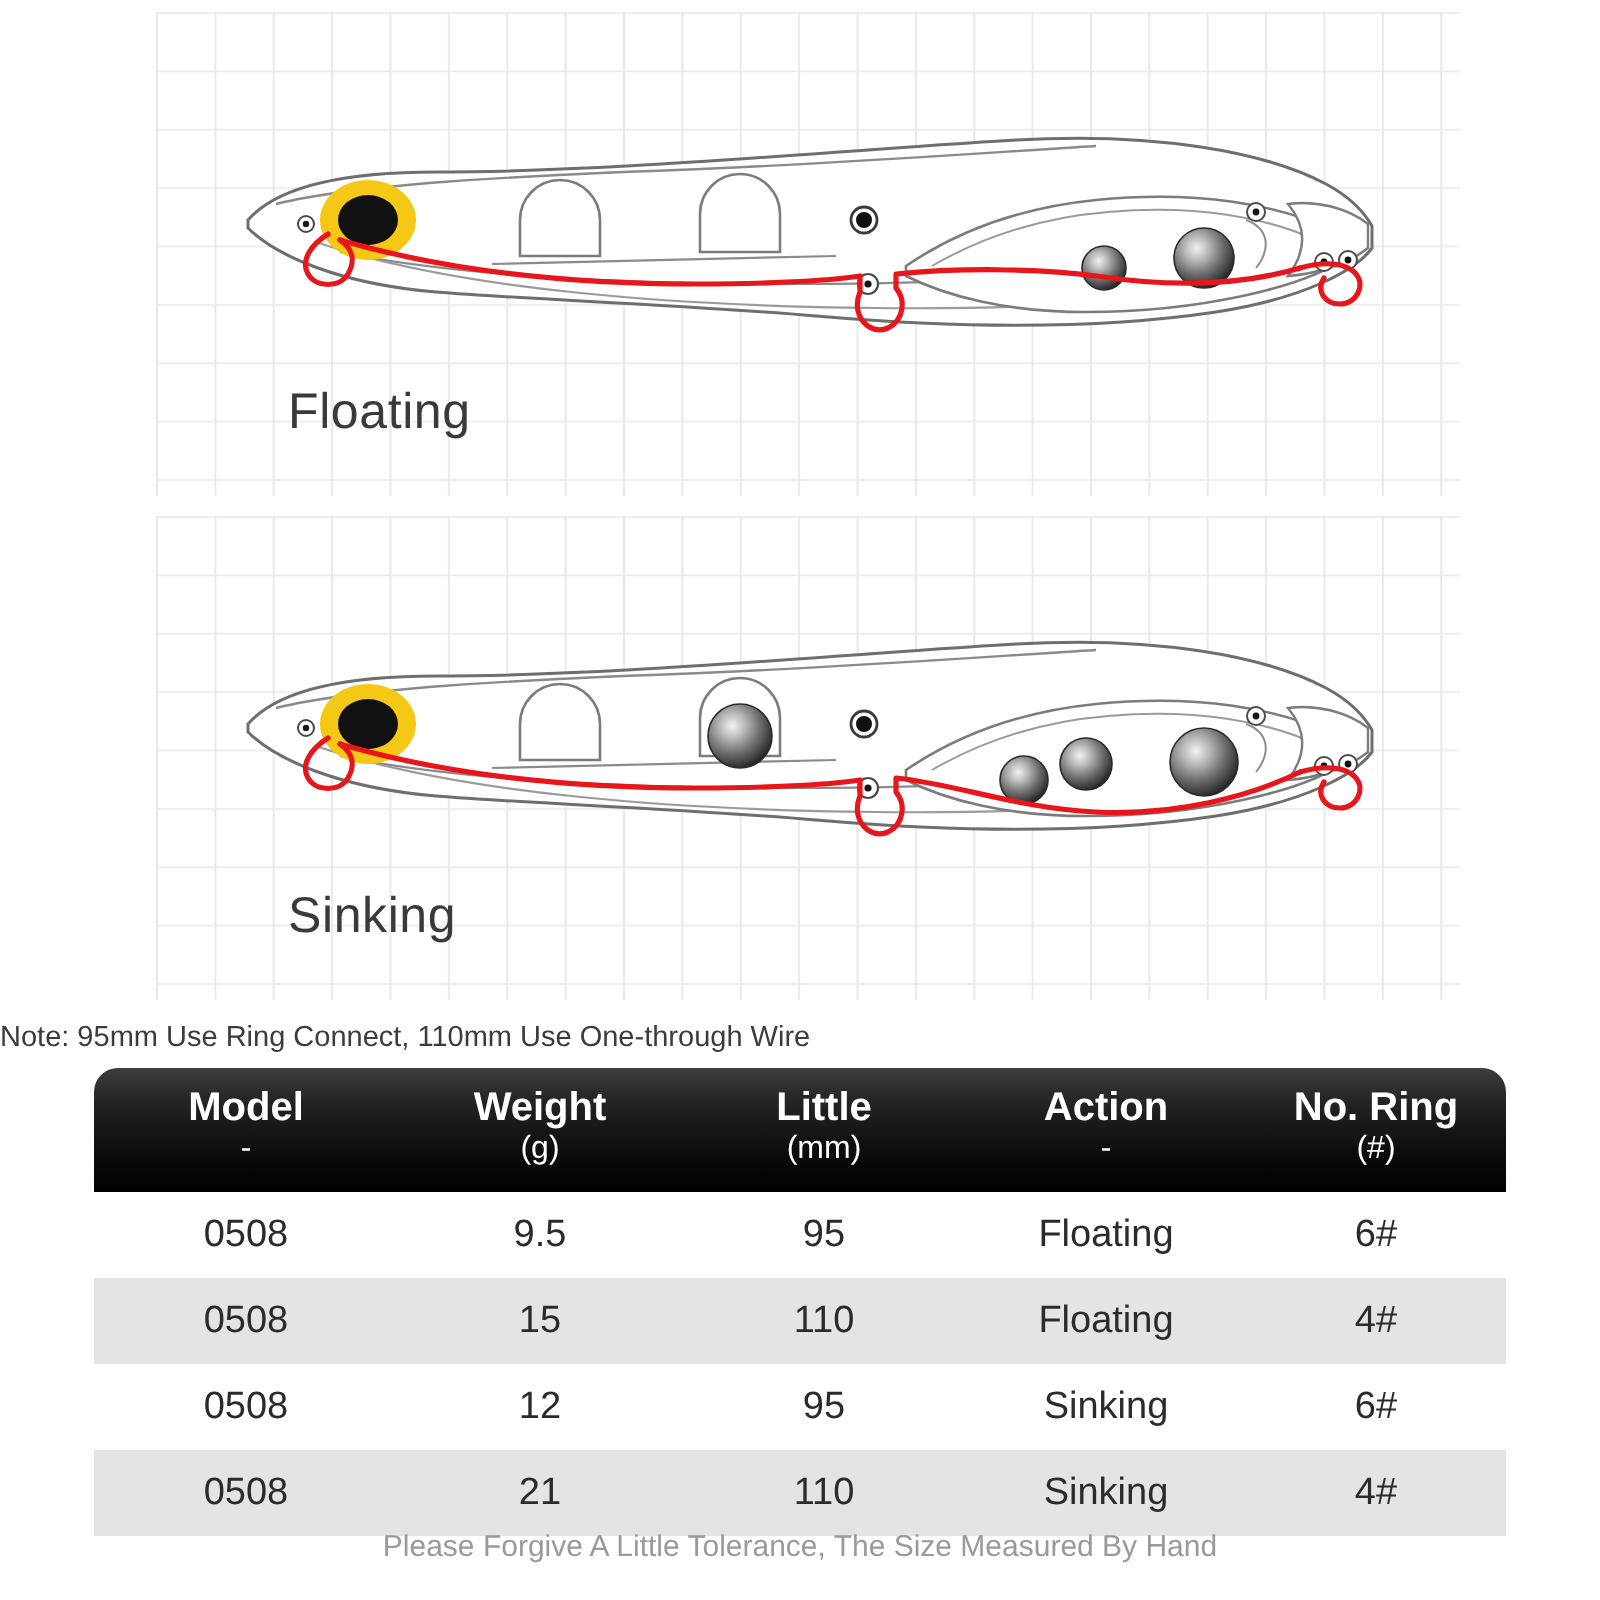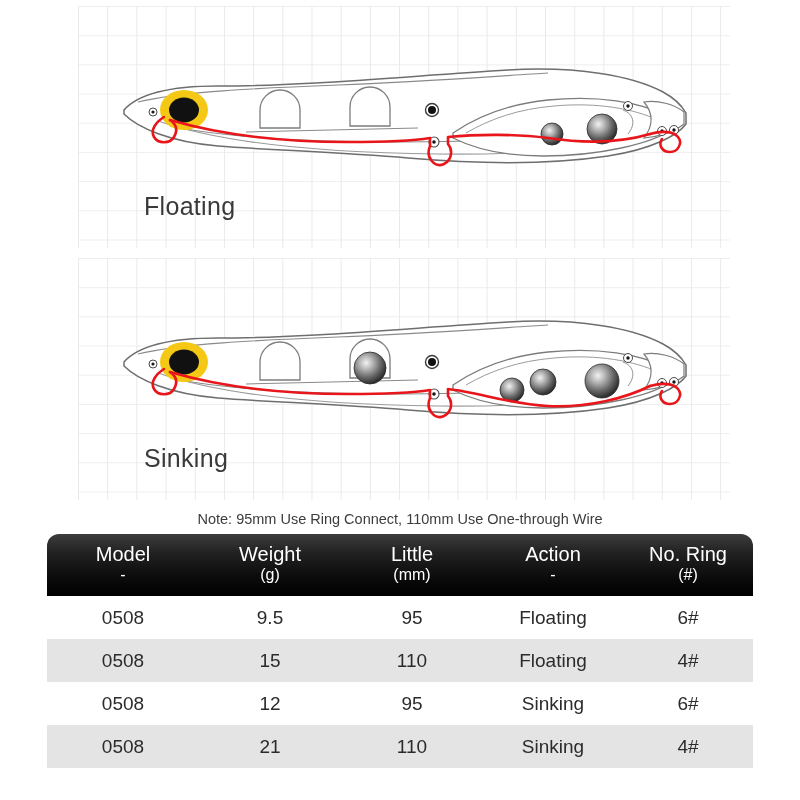--- a/index.html
+++ b/index.html
@@ -47,21 +47,20 @@
     font-family: "Liberation Sans", sans-serif;
   }
   .label-floating { left: 66px; top: 186px; }
   .label-sinking  { left: 66px; top: 186px; }
 
   
   .note {
     position: absolute;
     left: 0; right: 0;
     top: 511px;
-    text-align: center;
     font-size: 14.5px;
     color: #3c3c3c;
     font-family: "Liberation Sans", sans-serif;
   }
 
   
   .spec-table {
     position: absolute;
     left: 47px;
     top: 534px;
@@ -73,21 +72,21 @@
     background: linear-gradient(to bottom, #3d3d3d 0%, #232323 28%, #0b0b0b 70%, #000000 100%);
     color: #ffffff;
     font-weight: normal;
     padding: 0;
     height: 62px;
     vertical-align: middle;
     text-align: center;
   }
   .spec-table thead th:first-child { border-top-left-radius: 12px; }
   .spec-table thead th:last-child  { border-top-right-radius: 12px; }
-  .th-main { font-size: 20px; line-height: 1.05; display: block; }
+  .th-main { font-size: 20px; line-height: 1.05; display: block; font-weight: bold; }
   .th-sub  { font-size: 16px; line-height: 1.3; display: block; }
 
   .spec-table tbody td {
     height: 43px;
     text-align: center;
     font-size: 19px;
     color: #2b2b2b;
     padding: 0;
   }
   .spec-table tbody tr.odd  td { background: #ffffff; }
@@ -317,14 +316,15 @@
       <tr class="even">
         <td>0508</td>
         <td>21</td>
         <td>110</td>
         <td>Sinking</td>
         <td>4#</td>
       </tr>
     </tbody>
   </table>
 
+  <div class="footer">Please Forgive A Little Tolerance, The Size Measured By Hand</div>
 
 </div>
 
 </body></html>

